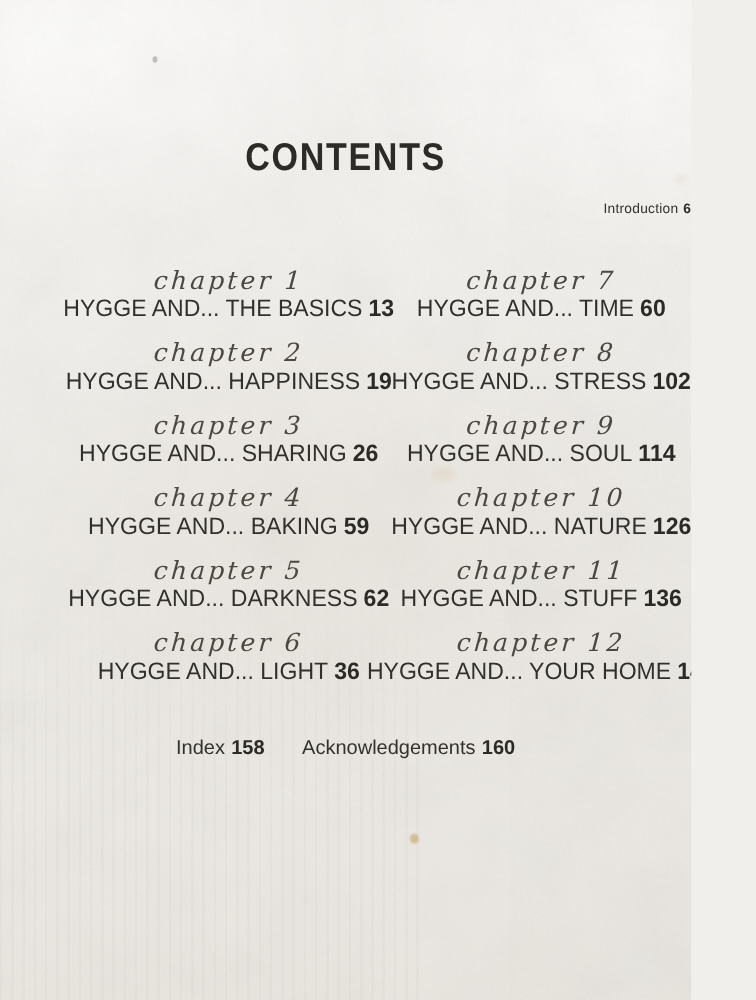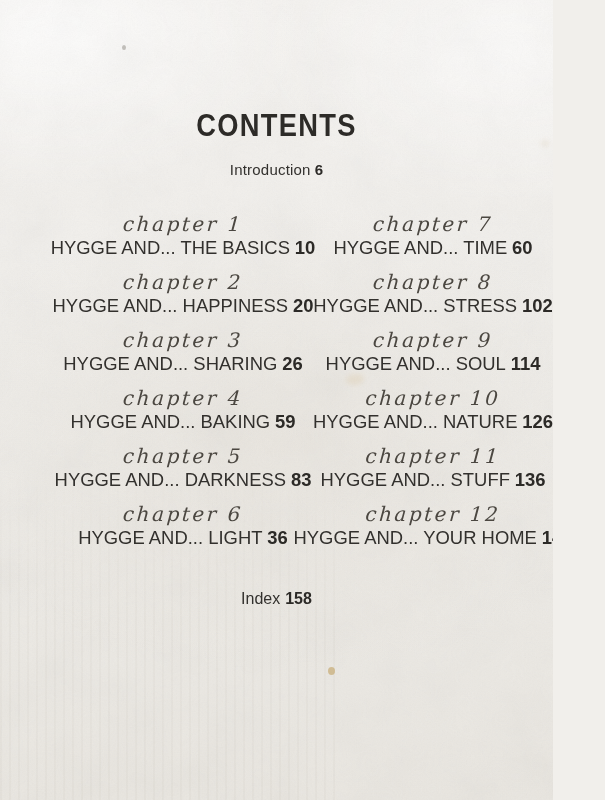--- a/index.html
+++ b/index.html
@@ -32,21 +32,21 @@
 
   .title{
     position:absolute;top:108px;left:0;width:100%;
     text-align:center;font-size:31px;font-weight:700;
     letter-spacing:1.5px;color:#2d2b28;
     transform:scaleX(.88);transform-origin:50% 50%;
     font-stretch:condensed;
   }
   .intro{
     position:absolute;top:161px;left:0;width:100%;
-    text-align:center;font-size:15px;color:#33312e;letter-spacing:.2px;
+    text-align:right;font-size:11px;color:#33312e;letter-spacing:.2px;
   }
   .intro b,.pg,.footer b{font-weight:700;color:#2c2a27;}
   .intro b{margin-left:4px;}
 
   .col{position:absolute;top:212px;width:300px;}
   .col-left{left:33px;}
   .col-right{left:283px;}
   .entry{text-align:center;margin-bottom:13px;}
   .script{
     font-family:"DejaVu Serif","Liberation Serif",serif;
@@ -93,37 +93,37 @@
 
   <div class="title">CONTENTS</div>
 
   <div class="intro">
     <span>Introduction</span><b>6</b>
   </div>
 
   <div class="col col-left">
     <div class="entry">
       <div class="script">chapter 1</div>
-      <div class="ctitle"><span>HYGGE AND... THE BASICS</span><b class="pg">10</b></div>
+      <div class="ctitle"><span>HYGGE AND... THE BASICS</span><b class="pg">13</b></div>
     </div>
     <div class="entry">
       <div class="script">chapter 2</div>
-      <div class="ctitle"><span>HYGGE AND... HAPPINESS</span><b class="pg">20</b></div>
+      <div class="ctitle"><span>HYGGE AND... HAPPINESS</span><b class="pg">19</b></div>
     </div>
     <div class="entry">
       <div class="script">chapter 3</div>
       <div class="ctitle"><span>HYGGE AND... SHARING</span><b class="pg">26</b></div>
     </div>
     <div class="entry">
       <div class="script">chapter 4</div>
       <div class="ctitle"><span>HYGGE AND... BAKING</span><b class="pg">59</b></div>
     </div>
     <div class="entry">
       <div class="script">chapter 5</div>
-      <div class="ctitle"><span>HYGGE AND... DARKNESS</span><b class="pg">83</b></div>
+      <div class="ctitle"><span>HYGGE AND... DARKNESS</span><b class="pg">62</b></div>
     </div>
     <div class="entry">
       <div class="script">chapter 6</div>
       <div class="ctitle"><span>HYGGE AND... LIGHT</span><b class="pg">36</b></div>
     </div>
   </div>
 
   <div class="col col-right">
     <div class="entry">
       <div class="script">chapter 7</div>
@@ -146,15 +146,16 @@
       <div class="ctitle"><span>HYGGE AND... STUFF</span><b class="pg">136</b></div>
     </div>
     <div class="entry">
       <div class="script">chapter 12</div>
       <div class="ctitle"><span>HYGGE AND... YOUR HOME</span><b class="pg">148</b></div>
     </div>
   </div>
 
   <div class="footer">
     <span><span>Index</span><b>158</b></span>
+    <span><span>Acknowledgements</span><b>160</b></span>
   </div>
 
 </div>
 
 </body></html>

